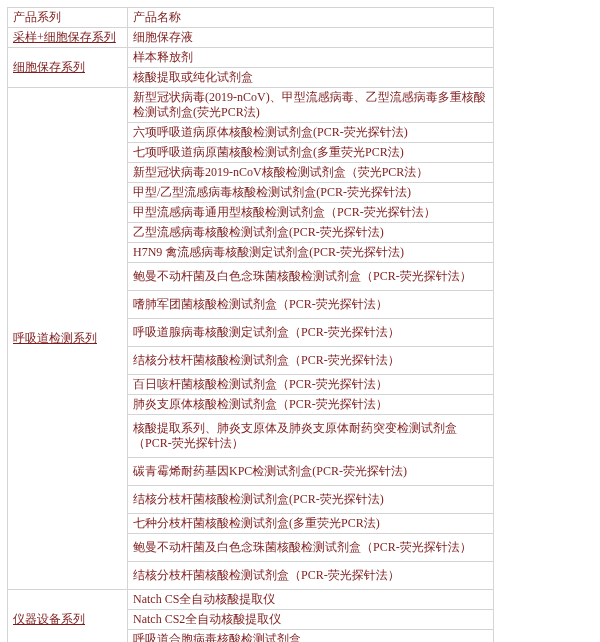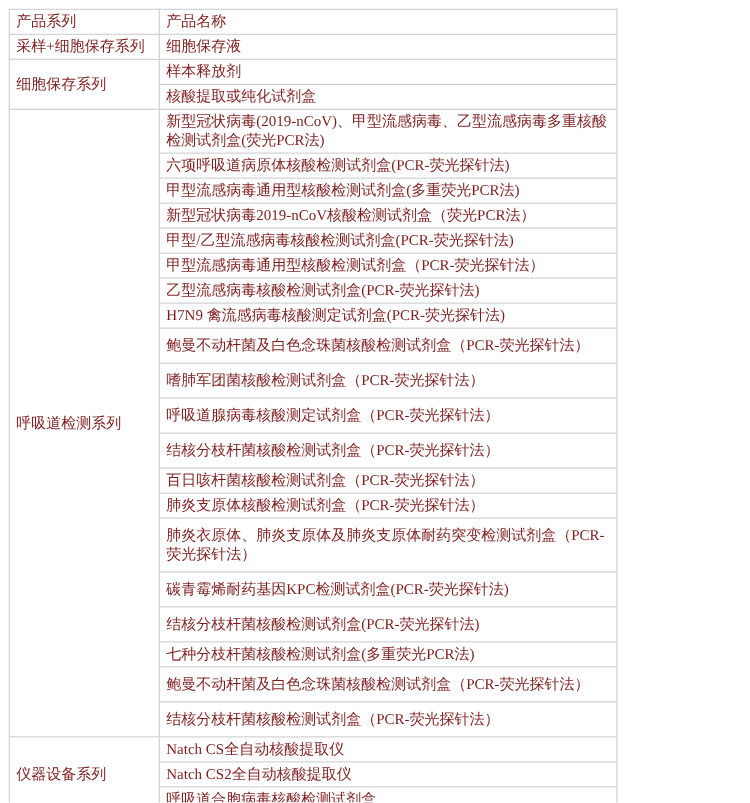--- a/index.html
+++ b/index.html
@@ -29,20 +29,21 @@
     padding: 2px 5px;
     line-height: 15px;
     text-align: left;
     vertical-align: middle;
     font-weight: normal;
     overflow: hidden;
   }
   td.series-cell {
     vertical-align: middle;
     background: #ffffff;
+    text-decoration: underline;
   }
   td.product-cell.tall {
     padding-top: 6px;
     padding-bottom: 6px;
   }
   thead th {
     background: #ffffff;
   }
 </style>
 </head>
@@ -73,21 +74,21 @@
           <td class="product-cell">核酸提取或纯化试剂盒</td>
         </tr>
         <tr>
           <td rowspan="20" class="series-cell">呼吸道检测系列</td>
           <td class="product-cell">新型冠状病毒(2019-nCoV)、甲型流感病毒、乙型流感病毒多重核酸检测试剂盒(荧光PCR法)</td>
         </tr>
         <tr>
           <td class="product-cell">六项呼吸道病原体核酸检测试剂盒(PCR-荧光探针法)</td>
         </tr>
         <tr>
-          <td class="product-cell">甲型流感病毒通用型核酸检测试剂盒(多重荧光PCR法)</td>
+          <td class="product-cell">七项呼吸道病原菌核酸检测试剂盒(多重荧光PCR法)</td>
         </tr>
         <tr>
           <td class="product-cell">新型冠状病毒2019-nCoV核酸检测试剂盒（荧光PCR法）</td>
         </tr>
         <tr>
           <td class="product-cell">甲型/乙型流感病毒核酸检测试剂盒(PCR-荧光探针法)</td>
         </tr>
         <tr>
           <td class="product-cell">甲型流感病毒通用型核酸检测试剂盒（PCR-荧光探针法）</td>
         </tr>
@@ -109,21 +110,21 @@
         <tr>
           <td class="product-cell tall">结核分枝杆菌核酸检测试剂盒（PCR-荧光探针法）</td>
         </tr>
         <tr>
           <td class="product-cell">百日咳杆菌核酸检测试剂盒（PCR-荧光探针法）</td>
         </tr>
         <tr>
           <td class="product-cell">肺炎支原体核酸检测试剂盒（PCR-荧光探针法）</td>
         </tr>
         <tr>
-          <td class="product-cell tall">肺炎衣原体、肺炎支原体及肺炎支原体耐药突变检测试剂盒（PCR-荧光探针法）</td>
+          <td class="product-cell tall">核酸提取系列、肺炎支原体及肺炎支原体耐药突变检测试剂盒（PCR-荧光探针法）</td>
         </tr>
         <tr>
           <td class="product-cell tall">碳青霉烯耐药基因KPC检测试剂盒(PCR-荧光探针法)</td>
         </tr>
         <tr>
           <td class="product-cell tall">结核分枝杆菌核酸检测试剂盒(PCR-荧光探针法)</td>
         </tr>
         <tr>
           <td class="product-cell">七种分枝杆菌核酸检测试剂盒(多重荧光PCR法)</td>
         </tr>

